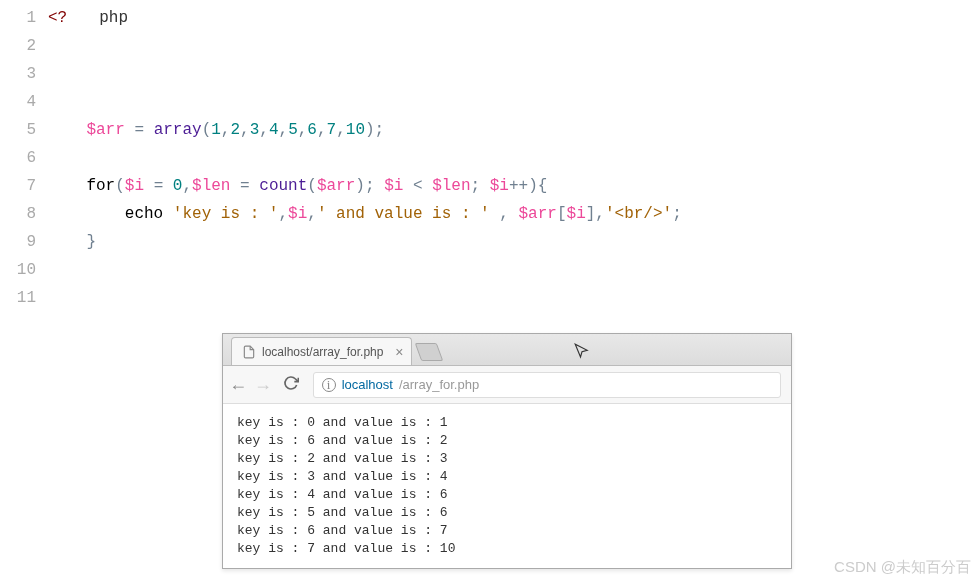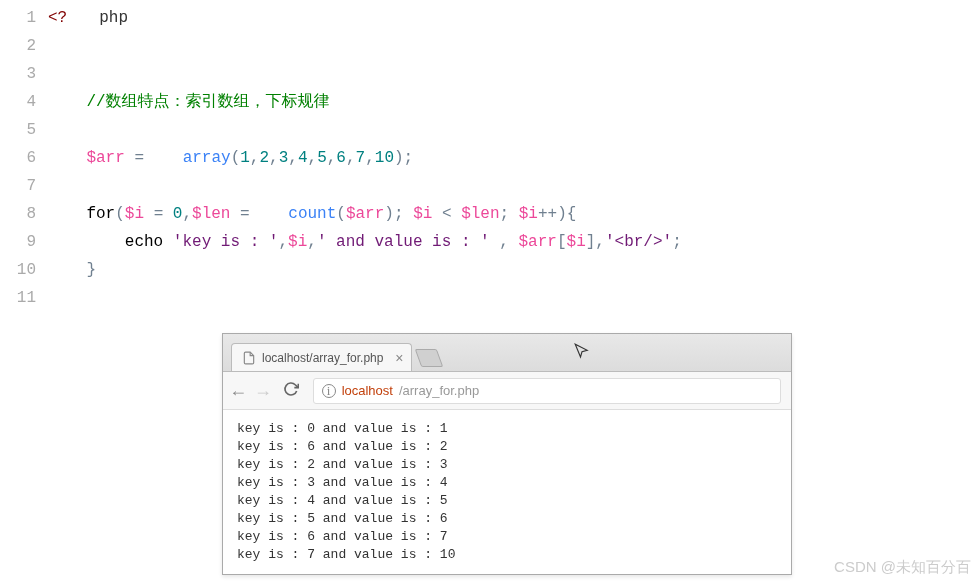--- a/index.html
+++ b/index.html
@@ -34,39 +34,39 @@
       line-height: 28px;
     }
     .code-line {
       white-space: pre;
       font-family: Consolas, 'Courier New', monospace;
     }
     .kw { color: #000000; }
     .tag { color: #800000; }
     .comment { color: #008000; }
     .var { color: #ec4899; }
-    .func { color: #3b82f6; margin-left: 29px; }
+    .func { color: #4c1d95; }
     .punct { color: #708090; }
     .op { color: #708090; }
     .num { color: #008080; }
-    .string { color: #701a75; }
+    .string { color: #a16207; }
     .plain { color: #333; margin-left: 32px; }
 
     .browser-window {
       position: absolute;
       left: 222px;
       top: 333px;
       width: 570px;
       background: #fff;
       border: 1px solid #aaa;
       box-shadow: 0 2px 4px rgba(0,0,0,0.1);
     }
     .tab-strip {
       background: linear-gradient(#e8e8e8, #dcdcdc);
-      height: 38px;
+      height: 32px;
       display: flex;
       align-items: flex-end;
       padding-left: 8px;
       border-bottom: 1px solid #bbb;
       position: relative;
     }
     .browser-tab {
       background: #f7f7f7;
       height: 28px;
       padding: 0 28px 0 10px;
@@ -147,21 +147,21 @@
       font-size: 13px;
       border: 1px solid #888;
       border-radius: 50%;
       width: 14px;
       height: 14px;
       display: inline-flex;
       align-items: center;
       justify-content: center;
       font-family: Georgia, serif;
     }
-    .url-host { color: #c2410c; }
+    .url-host { color: #0369a1; }
     .url-path { color: #999; }
     .browser-content {
       padding: 10px 14px;
       font-family: 'Courier New', Consolas, monospace;
       font-size: 13px;
       color: #333;
       line-height: 18px;
     }
     .watermark {
       position: absolute;
@@ -186,21 +186,20 @@
     <div>7</div>
     <div>8</div>
     <div>9</div>
     <div>10</div>
     <div>11</div>
   </div>
   <div class="code-area">
     <div class="code-line"><span class="tag">&lt;?</span><span class="plain">php</span></div>
     <div class="code-line">&nbsp;</div>
     <div class="code-line">&nbsp;</div>
-    <div class="code-line">    <span class="comment">//数组特点：索引数组，下标规律</span></div>
     <div class="code-line">&nbsp;</div>
     <div class="code-line">    <span class="var">$arr</span><span class="op"> = </span><span class="func">array</span><span class="punct">(</span><span class="num">1</span><span class="punct">,</span><span class="num">2</span><span class="punct">,</span><span class="num">3</span><span class="punct">,</span><span class="num">4</span><span class="punct">,</span><span class="num">5</span><span class="punct">,</span><span class="num">6</span><span class="punct">,</span><span class="num">7</span><span class="punct">,</span><span class="num">10</span><span class="punct">);</span></div>
     <div class="code-line">&nbsp;</div>
     <div class="code-line">    <span class="kw">for</span><span class="punct">(</span><span class="var">$i</span><span class="op"> = </span><span class="num">0</span><span class="punct">,</span><span class="var">$len</span><span class="op"> = </span><span class="func">count</span><span class="punct">(</span><span class="var">$arr</span><span class="punct">)</span><span class="punct">; </span><span class="var">$i</span><span class="op"> &lt; </span><span class="var">$len</span><span class="punct">; </span><span class="var">$i</span><span class="op">++</span><span class="punct">)</span><span class="punct">{</span></div>
     <div class="code-line">        <span class="kw">echo</span><span> </span><span class="string">'key is : '</span><span class="punct">,</span><span class="var">$i</span><span class="punct">,</span><span class="string">' and value is : '</span><span class="punct"> , </span><span class="var">$arr</span><span class="punct">[</span><span class="var">$i</span><span class="punct">]</span><span class="punct">,</span><span class="string">'&lt;br/&gt;'</span><span class="punct">;</span></div>
     <div class="code-line">    <span class="punct">}</span></div>
   </div>
 </div>
 
 <div class="browser-window">
@@ -235,20 +234,20 @@
       <span class="info-icon">i</span>
       <span class="url-host">localhost</span>
         <span class="url-path">/array_for.php</span>
     </div>
   </div>
   <div class="browser-content">
     <div>key is : 0 and value is : 1</div>
     <div>key is : 6 and value is : 2</div>
     <div>key is : 2 and value is : 3</div>
     <div>key is : 3 and value is : 4</div>
-    <div>key is : 4 and value is : 5</div>
+    <div>key is : 4 and value is : 6</div>
     <div>key is : 5 and value is : 6</div>
     <div>key is : 6 and value is : 7</div>
     <div>key is : 7 and value is : 10</div>
   </div>
 </div>
 
 <div class="watermark">CSDN @未知百分百</div>
 
 </body></html>

